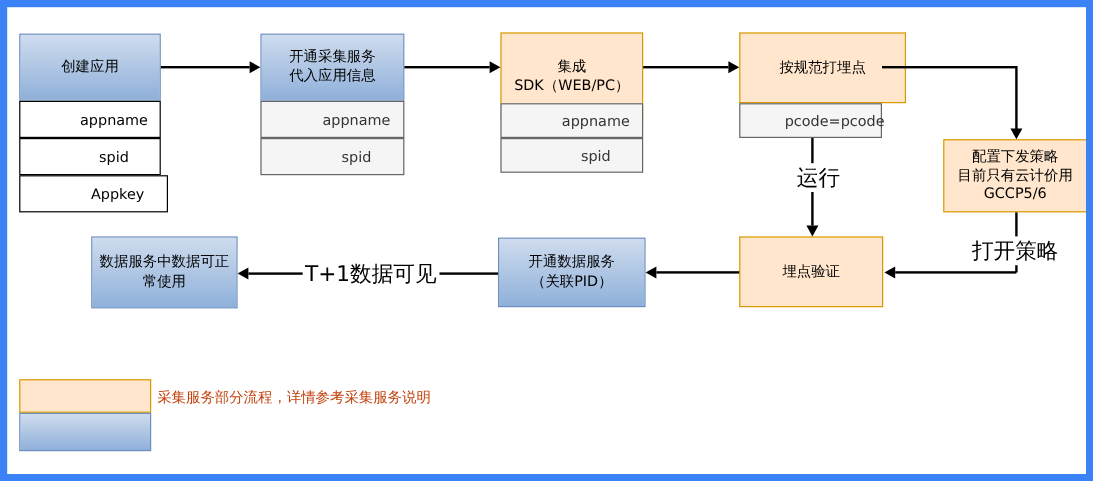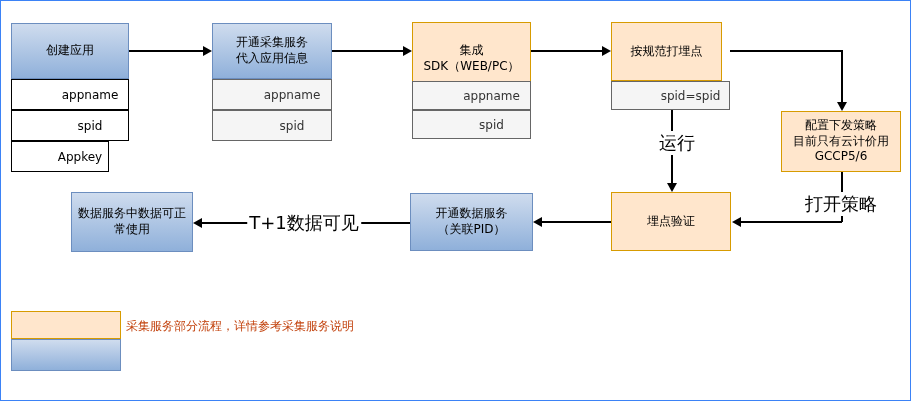--- a/index.html
+++ b/index.html
@@ -1,20 +1,20 @@
 <!DOCTYPE html>
 <html><head>
 <meta charset="utf-8">
 <style>
   html,body { margin:0; padding:0; background:#fff; }
   .canvas {
     position:relative;
     width:911px; height:401px;
     box-sizing:border-box;
-    border:1px solid #3b82f6;
+    border:6px solid #3b82f6;
     background:#fff;
     font-family:"DejaVu Sans","Liberation Sans",sans-serif;
     overflow:hidden;
   }
   .node {
     position:absolute;
     box-sizing:border-box;
     display:flex; align-items:center; justify-content:center;
     text-align:center;
     font-size:12px; line-height:1.3;
@@ -59,34 +59,34 @@
   .legend-label { position:absolute; font-size:12px; color:#c2410c; white-space:nowrap; }
 </style>
 </head>
 <body>
 
 <div class="canvas">
 
   <div class="node blue" style="left:10px; top:22px; width:118px; height:56px;">创建应用</div>
   <div class="row white" style="left:10px; top:78px; width:118px; height:31px;">appname</div>
   <div class="row white" style="left:10px; top:109px; width:118px; height:31px;">spid</div>
-  <div class="row white" style="left:10px; top:140px; width:98px; height:31px;">Appkey</div>
+  <div class="row white" style="left:10px; top:140px; width:124px; height:31px;">Appkey</div>
 
   <div class="node blue" style="left:211px; top:22px; width:120px; height:56px;">开通采集服务
 代入应用信息</div>
   <div class="row gray" style="left:211px; top:78px; width:120px; height:31px;">appname</div>
   <div class="row gray" style="left:211px; top:109px; width:120px; height:31px;">spid</div>
 
   <div class="node orange" style="left:411px; top:21px; width:119px; height:74px;">集成
 SDK（WEB/PC）</div>
   <div class="row gray" style="left:411px; top:80px; width:119px; height:29px;">appname</div>
   <div class="row gray" style="left:411px; top:109px; width:119px; height:29px;">spid</div>
 
-  <div class="node orange" style="left:610px; top:21px; width:111px; height:59px;">按规范打埋点</div>
-  <div class="row gray" style="left:610px; top:80px; width:119px; height:29px;">spid=spid</div>
+  <div class="node orange" style="left:610px; top:21px; width:139px; height:59px;">按规范打埋点</div>
+  <div class="row gray" style="left:610px; top:80px; width:119px; height:29px;">pcode=pcode</div>
 
   <div class="node orange" style="left:780px; top:110px; width:120px; height:61px;">配置下发策略
 目前只有云计价用
 GCCP5/6</div>
 
   <div class="node orange" style="left:610px; top:191px; width:120px; height:59px;">埋点验证</div>
 
   <div class="node blue" style="left:409px; top:192px; width:123px; height:58px;">开通数据服务
 （关联PID）</div>
 

